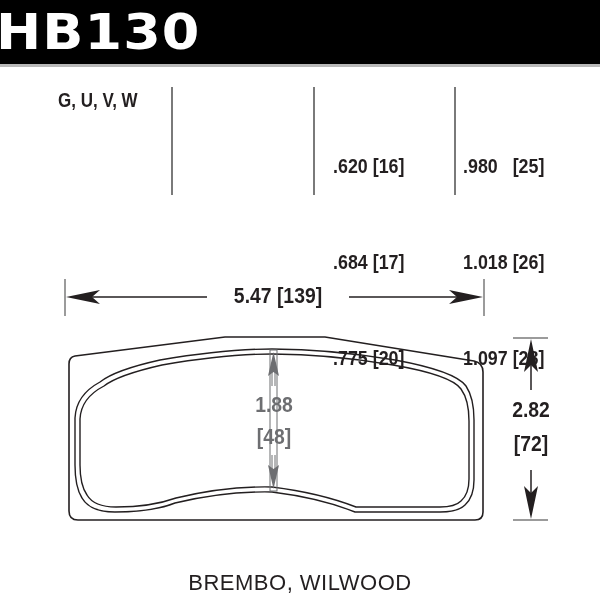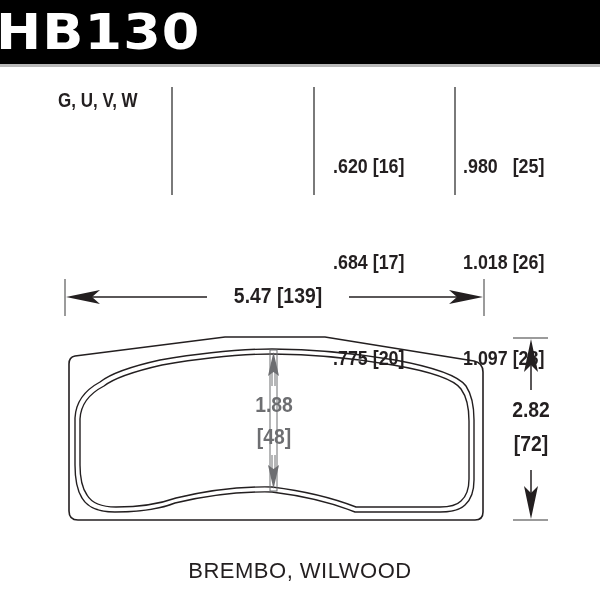--- a/index.html
+++ b/index.html
@@ -12,21 +12,21 @@
   .header-rule { position: absolute; left: 0; top: 64px; width: 600px; height: 3px; background: #b9b9b9; }
   .compounds { position: absolute; left: 58px; top: 89px; font-weight: bold; font-size: 20px;
                transform: scaleX(0.85); transform-origin: left top; }
   .vline { position: absolute; width: 2px; background: #7a7a7a; }
   .thick-col { position: absolute; font-weight: bold; font-size: 21px; line-height: 32px;
                transform: scaleX(0.85); transform-origin: left top; white-space: pre; }
   .thick-col div { height: 32px; }
   svg { position: absolute; left: 0; top: 0; }
   .dim-text { position: absolute; font-weight: bold; font-size: 22px; text-align: center;
               transform: scaleX(0.88); white-space: nowrap; }
-  .app-text { position: absolute; left: 0; width: 600px; top: 558px; text-align: center;
+  .app-text { position: absolute; left: 0; width: 600px; top: 570px; text-align: center;
               font-size: 22px; font-weight: normal; letter-spacing: 0.5px; }
 </style>
 </head>
 <body>
 
 <div class="header-bar"></div>
 <div class="part-number">HB130</div>
 <div class="header-rule"></div>
 
 <div class="compounds">G, U, V, W</div>

